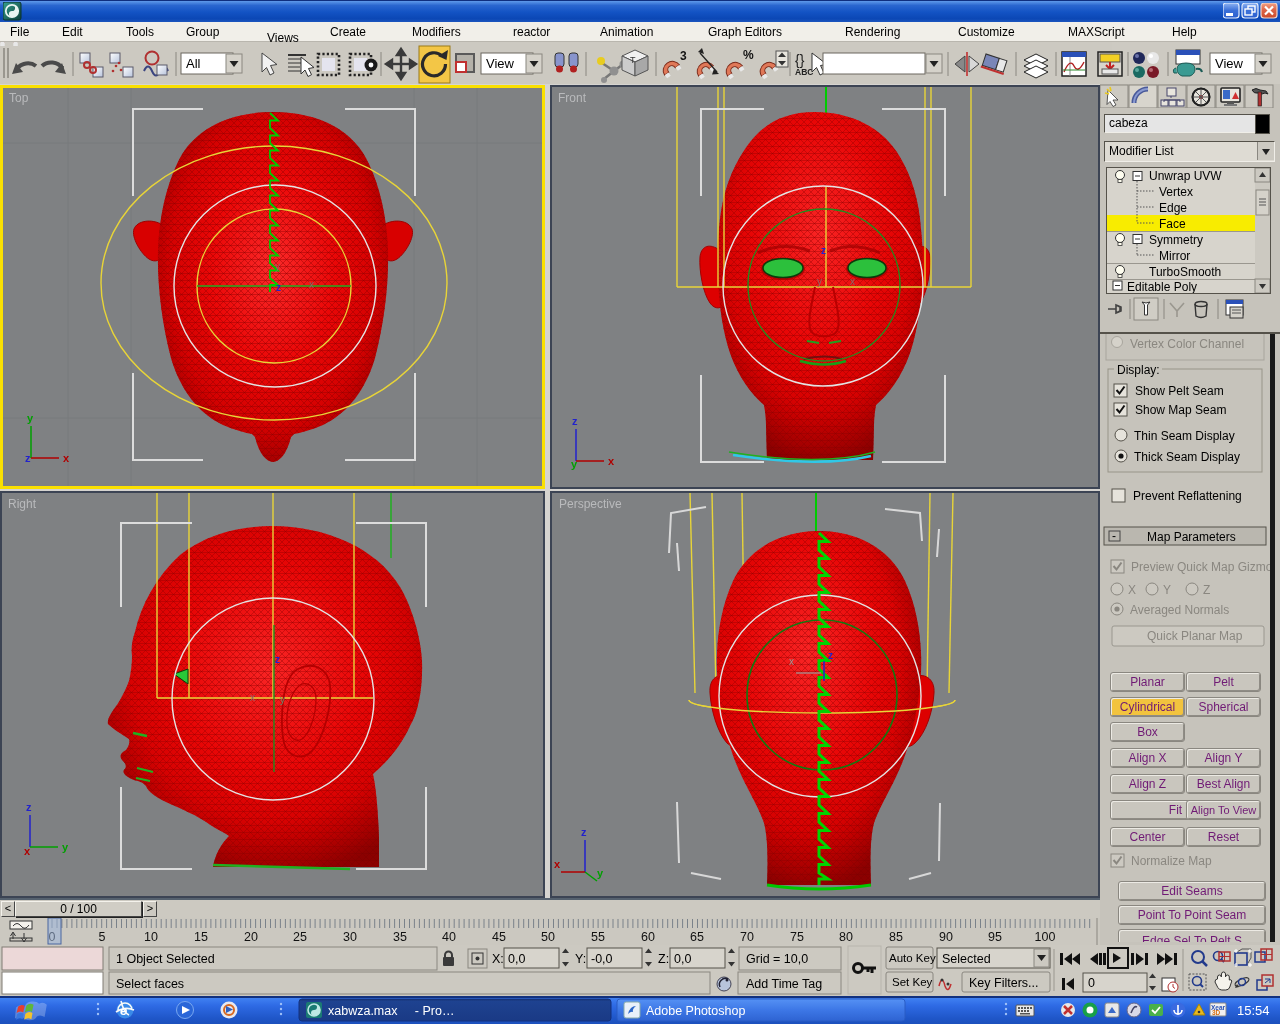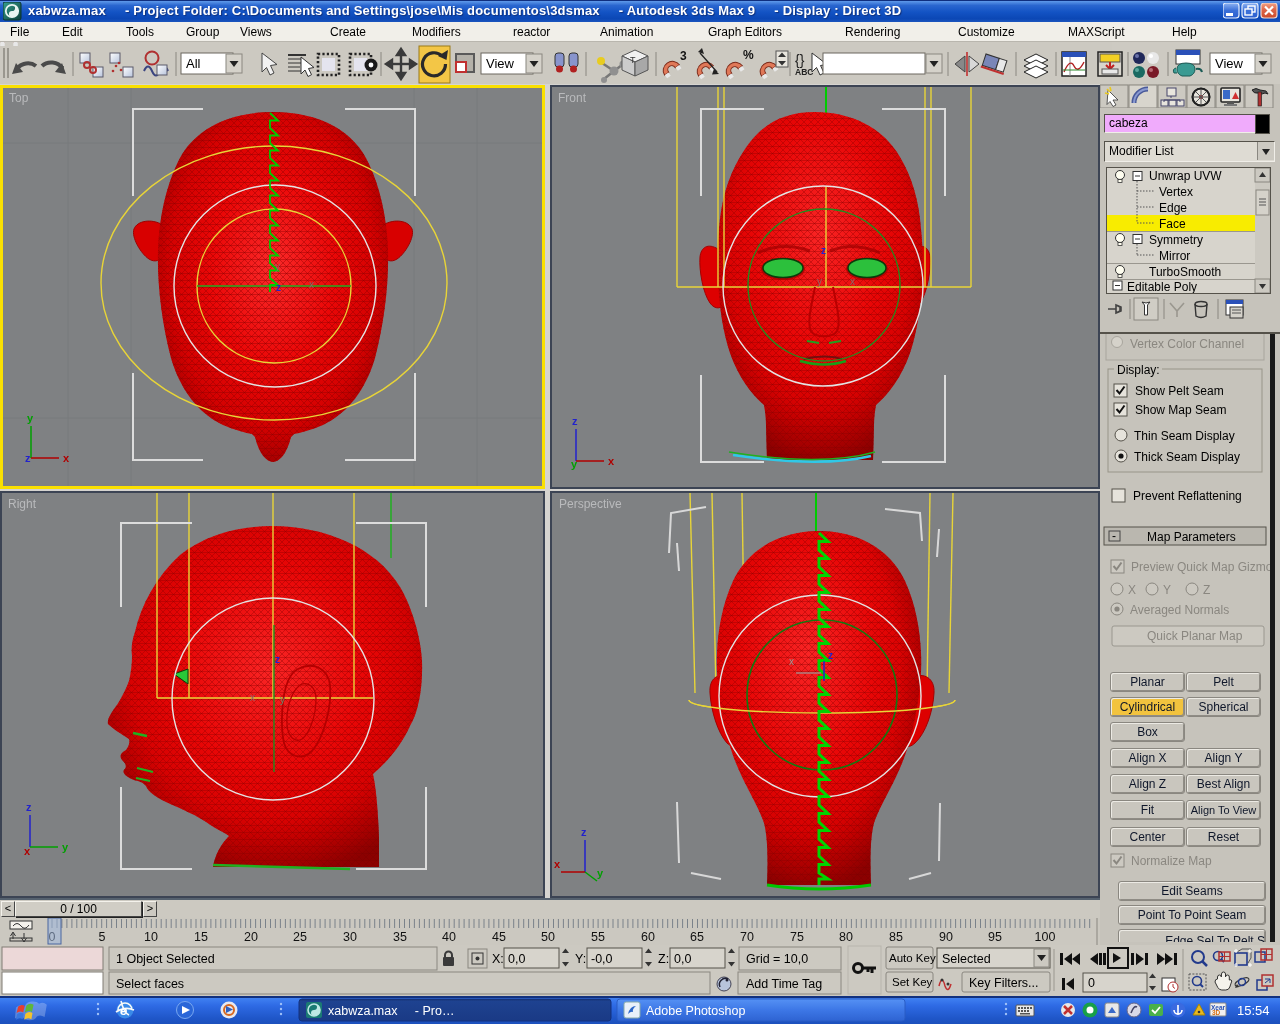--- a/index.html
+++ b/index.html
@@ -17,21 +17,21 @@
   #menubar span{position:absolute;top:3px;}
   
   #toolbar{left:0;top:42px;width:1112px;height:42px;background:#ccc9c1;border-bottom:1px solid #9a978f;}
   
   #vpzone{left:0;top:84px;width:1100px;height:814px;background:#d6d4d0;}
   
   #rpanel{left:1100px;top:84px;width:180px;height:858px;background:#c6c3bb;font-size:12px;}
   .rais{border-top:1px solid #f4f2ec;border-left:1px solid #f4f2ec;border-bottom:1px solid #6e6b64;border-right:1px solid #6e6b64;background:#ccc9c1;}
   .btn{position:absolute;background:#c9c6be;border:1px solid #8a8780;border-radius:3px;
     box-shadow:inset 1px 1px 0 #eceae4, inset -1px -1px 0 #8f8c85;
-    font-size:12px;color:#0f172a;text-align:center;}
+    font-size:12px;color:#701a75;text-align:center;}
   
   #timeslider{left:0;top:898px;width:1100px;height:20px;background:#ccc9c1;}
   #trackbar{left:0;top:918px;width:1100px;height:27px;background:#ccc9c1;font-size:12px;}
   #statusbar{left:0;top:945px;width:1280px;height:51px;background:#ccc9c1;font-size:12px;padding-left:28px;}
   #taskbar{left:0;top:996px;width:1280px;height:28px;
     background:linear-gradient(#4b83e8 0%,#3a74e2 9%,#2561d8 35%,#1e55c8 70%,#1746ae 100%);}
 </style>
 </head>
 <body>
 <div id="page">
@@ -41,21 +41,20 @@
       <defs>
           <linearGradient id="mxg" x1="0" y1="0" x2="1" y2="1">
             <stop offset="0" stop-color="#37a08e"></stop>
             <stop offset="1" stop-color="#0c3f3a"></stop>
           </linearGradient>
         </defs>
       <rect x="0" y="0" width="18" height="18" rx="2" fill="url(#mxg)" stroke="#0a3430"></rect>
       <circle cx="9" cy="9" r="6.2" fill="none" stroke="#e8f4f2" stroke-width="1.8"></circle>
       <path d="M9 2.8 a6.2 6.2 0 0 1 0 12.4 a3.1 3.1 0 0 1 0 -6.2 a3.1 3.1 0 0 0 0 -6.2" fill="#e8f4f2"></path>
     </svg>
-    <div class="txt">xabwza.max&nbsp;&nbsp;&nbsp;&nbsp;&nbsp;- Project Folder: C:\Documents and Settings\jose\Mis documentos\3dsmax&nbsp;&nbsp;&nbsp;&nbsp;&nbsp;- Autodesk 3ds Max 9&nbsp;&nbsp;&nbsp;&nbsp;&nbsp;- Display : Direct 3D</div>
     <svg width="56" height="17" style="position:absolute;left:1223px;top:3px;">
       <defs>
         <linearGradient id="wb" x1="0" y1="0" x2="0" y2="1">
             <stop offset="0" stop-color="#8fb4f2"></stop>
             <stop offset="0.5" stop-color="#3a6fd8"></stop>
             <stop offset="1" stop-color="#2a5ecf"></stop>
           </linearGradient>
         <linearGradient id="wbr" x1="0" y1="0" x2="0" y2="1">
             <stop offset="0" stop-color="#f2a285"></stop>
             <stop offset="0.45" stop-color="#dd6547"></stop>
@@ -69,21 +68,21 @@
       <rect x="22" y="6" width="7" height="6" fill="#3a6fd8" stroke="#fff" stroke-width="1.4"></rect>
       <rect x="38" y="0" width="16" height="15" rx="3" fill="url(#wbr)" stroke="#f4d5c8" stroke-width="1.2"></rect>
       <path d="M42 3.5 L50 11.5 M50 3.5 L42 11.5" stroke="#fff" stroke-width="2.2"></path>
     </svg>
   </div>
   <div id="menubar" class="abs">
     <span style="left:10px;">File</span>
       <span style="left:62px;">Edit</span>
       <span style="left:126px;text-align:right;">Tools</span>
       <span style="left:186px;">Group</span>
-      <span style="left:240px;">Views</span>
+      <span style="left:267px;margin-top:6px;">Views</span>
       <span style="left:330px;">Create</span>
       <span style="left:412px;">Modifiers</span>
       <span style="left:513px;">reactor</span>
       <span style="left:600px;">Animation</span>
       <span style="left:708px;">Graph Editors</span>
       <span style="left:845px;">Rendering</span>
       <span style="left:958px;">Customize</span>
       <span style="left:1068px;">MAXScript</span>
       <span style="left:1172px;">Help</span>
   </div>
@@ -641,21 +640,21 @@
         </g>
     <circle cx="101" cy="13" r="8.5" fill="none" stroke="#222" stroke-width="1.6"></circle>
     <rect x="121" y="4" width="19" height="14" rx="1" fill="#e8e5dd" stroke="#222" stroke-width="1.6"></rect>
     <rect x="123" y="6" width="7" height="9" fill="#3a6ac8"></rect>
     <path d="M132 15 l3.5 -7 3.5 7 z" fill="#d03030"></path>
     <rect x="127" y="18" width="7" height="2" fill="#555"></rect>
         <rect x="124" y="20" width="13" height="2" fill="#777"></rect>
     <path d="M152 6 q4 -3 8 0 l6 1 2 3 -3 -1 -3 1 -4 -1 q-4 1 -6 -3 z" fill="#555" stroke="#222"></path>
     <rect x="158" y="8" width="3.5" height="14" fill="#b03030" stroke="#222" stroke-width="0.7"></rect>
   </svg>
-  <div class="abs" style="left:4px;top:30px;width:146px;height:17px;background:#f0abfc;border:1px solid #55524a;border-right-color:#f0eee8;border-bottom-color:#f0eee8;font-size:12px;padding-left:4px;line-height:17px;">cabeza</div>
+  <div class="abs" style="left:4px;top:30px;width:146px;height:17px;background:#e5e5e5;border:1px solid #55524a;border-right-color:#f0eee8;border-bottom-color:#f0eee8;font-size:12px;padding-left:4px;line-height:17px;">cabeza</div>
   <div class="abs" style="left:155px;top:30px;width:13px;height:18px;background:#000;border:1px solid #55524a;"></div>
   <div class="abs" style="left:4px;top:57px;width:165px;height:19px;background:#dedbd3;border:1px solid #55524a;border-right-color:#f0eee8;border-bottom-color:#f0eee8;font-size:12px;line-height:19px;padding-left:4px;">Modifier List
     <span style="position:absolute;right:0;top:0;width:16px;height:18px;background:#ccc9c1;border-left:1px solid #8a8780;"><svg width="16" height="18">
             <path d="M4 7 l8 0 -4 6 z" fill="#222"></path>
           </svg></span>
   </div>
   <div class="abs" style="left:6px;top:83px;width:163px;height:125px;background:#d7d4cc;border:1px solid #55524a;overflow:hidden;">
     <svg width="163" height="125" viewBox="0 0 163 125">
       <g font-size="12" fill="#000" font-family="Liberation Sans">
         <rect x="0" y="47" width="148" height="16" fill="#f8ec00"></rect>
@@ -779,34 +778,34 @@
     </svg>
     <div class="btn" style="left:10px;top:338px;width:73px;height:18px;line-height:18px;">Planar</div>
     <div class="btn" style="left:86px;top:338px;width:73px;height:18px;line-height:18px;">Pelt</div>
     <div class="btn" style="left:10px;top:363px;width:73px;height:18px;line-height:18px;background:#f2c33e;">Cylindrical</div>
     <div class="btn" style="left:86px;top:363px;width:73px;height:18px;line-height:18px;">Spherical</div>
     <div class="btn" style="left:10px;top:388px;width:73px;height:18px;line-height:18px;">Box</div>
     <div class="btn" style="left:10px;top:414px;width:73px;height:18px;line-height:18px;">Align X</div>
     <div class="btn" style="left:86px;top:414px;width:73px;height:18px;line-height:18px;">Align Y</div>
     <div class="btn" style="left:10px;top:440px;width:73px;height:18px;line-height:18px;">Align Z</div>
     <div class="btn" style="left:86px;top:440px;width:73px;height:18px;line-height:18px;">Best Align</div>
-    <div class="btn" style="left:10px;top:466px;width:73px;height:18px;line-height:18px;">Fit</div>
+    <div class="btn" style="left:10px;top:466px;width:73px;height:18px;line-height:18px;padding-left:28px;">Fit</div>
     <div class="btn" style="left:86px;top:466px;width:73px;height:18px;line-height:18px;font-size:11px;">Align To View</div>
     <div class="btn" style="left:10px;top:493px;width:73px;height:18px;line-height:18px;">Center</div>
     <div class="btn" style="left:86px;top:493px;width:73px;height:18px;line-height:18px;">Reset</div>
     <svg class="abs" width="170" height="40" viewBox="0 0 170 40" style="left:0;top:516px;" font-family="Liberation Sans">
       <g font-size="12" fill="#8a8780">
         <rect x="11" y="4" width="13" height="13" fill="#ccc9c1" stroke="#8a8780"></rect>
         <path d="M13.5 10 l3 3.5 5 -7" stroke="#8a8780" stroke-width="2" fill="none"></path>
         <text x="31" y="15">Normalize Map</text>
       </g>
     </svg>
     <div class="btn" style="left:18px;top:547px;width:146px;height:18px;line-height:18px;">Edit Seams</div>
     <div class="btn" style="left:18px;top:571px;width:146px;height:18px;line-height:18px;">Point To Point Seam</div>
-    <div class="btn" style="left:18px;top:595px;width:146px;height:18px;line-height:22px;text-align:right;">Edge Sel To Pelt S</div>
+    <div class="btn" style="left:18px;top:595px;width:146px;height:18px;line-height:22px;">Edge Sel To Pelt S</div>
   </div>
 
   </div>
   <div id="timeslider" class="abs">
     <div class="abs" style="left:0;top:0;width:1100px;height:2px;background:#55616e;"></div>
     <div class="abs rais" style="left:1px;top:3px;width:12px;height:14px;border-color:#f4f2ec #444 #444 #f4f2ec;text-align:center;font-size:11px;line-height:13px;">&lt;</div>
     <div class="abs" style="left:15px;top:3px;width:125px;height:14px;background:#d0cdc5;border:1px solid #444;border-top-color:#f4f2ec;border-left-color:#f4f2ec;box-shadow:1px 1px 0 #222;font-size:12px;text-align:center;line-height:14px;">0 / 100</div>
     <div class="abs rais" style="left:143px;top:3px;width:12px;height:14px;border-color:#f4f2ec #444 #444 #f4f2ec;text-align:center;font-size:11px;line-height:13px;">&gt;</div>
   </div>
   <div id="trackbar" class="abs">

